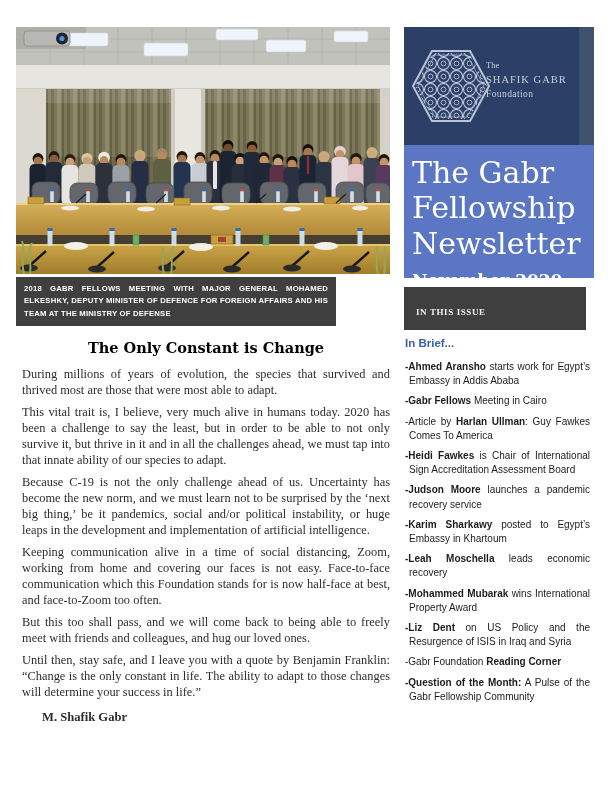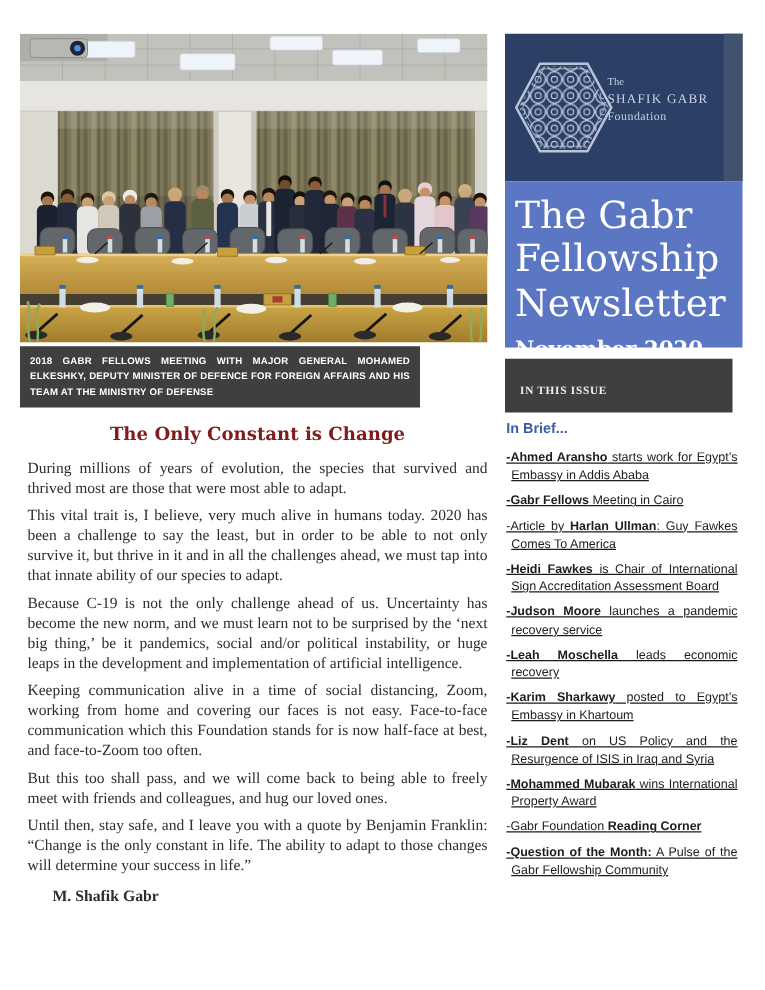--- a/index.html
+++ b/index.html
@@ -5,21 +5,21 @@
   html,body{margin:0;padding:0;background:#ffffff;}
   .page{position:relative;width:612px;height:792px;background:#fff;overflow:hidden;
         font-family:"Liberation Sans",sans-serif;}
   
   .photo{position:absolute;left:16px;top:27px;width:374px;height:247px;}
   .caption{position:absolute;left:16px;top:277px;width:320px;box-sizing:border-box;
            background:var(--box-dark-gray,#3f3f3f);color:#ffffff;
            font-size:7.7px;font-weight:bold;line-height:12.4px;text-align:justify;
            padding:6px 8px;letter-spacing:.2px;}
   .headline{position:absolute;left:22px;top:339px;width:368px;text-align:center;
-            font-family:"DejaVu Serif",serif;font-size:14.5px;font-weight:bold;color:#7f1d1d;margin:0;}
+            font-family:"DejaVu Serif",serif;font-size:14.5px;font-weight:bold;color:#000000;margin:0;}
   .article{position:absolute;left:22px;top:366px;width:368px;
            font-family:"Liberation Serif",serif;font-size:12.4px;line-height:16px;
            color:var(--body-text,#2d2d2d);text-align:justify;}
   .article p{margin:0 0 6px 0;}
   .signature{font-weight:bold;margin-top:9px;font-size:12.6px;text-align:left;margin-left:20px;}
   
   .logo-box{position:absolute;left:404px;top:27px;width:190px;height:118px;
             background:var(--navy-box,#2c4067);}
   .logo-strip{position:absolute;right:0;top:0;width:15px;height:118px;
               background:var(--navy-strip,#41526f);}
@@ -33,21 +33,21 @@
              background:var(--title-blue,#5b76c2);color:#fff;padding:10px 6px 0 8px;}
   .nl-title{font-family:"DejaVu Serif",serif;font-size:30px;line-height:1.18;font-weight:500;}
   .nl-issue{font-family:"DejaVu Serif",serif;font-size:17px;font-weight:bold;margin-top:9px;text-decoration:underline;}
   .issue-box{position:absolute;left:404px;top:287px;width:182px;height:43px;box-sizing:border-box;
              background:var(--box-dark-gray,#3f3f3f);color:#f0f0f0;
              font-family:"Liberation Serif",serif;font-size:9px;font-weight:bold;
              letter-spacing:.6px;padding:20px 0 0 12px;}
   .brief{position:absolute;left:405px;top:337px;width:185px;}
   .brief-title{color:var(--brief-blue,#3a5dab);font-weight:bold;font-size:11.5px;margin-bottom:11px;}
   .brief-item{font-size:10px;line-height:14.2px;text-align:justify;color:#1c1c1c;
-              margin-bottom:6px;padding-left:4px;text-indent:-4px;text-decoration:underline;}
+              margin-bottom:6px;padding-left:4px;text-indent:-4px;}
   .brief-item b{font-weight:700;}
 </style>
 </head>
 <body>
 
 <div class="page">
 
   <div class="photo">
     <svg width="374" height="247" viewBox="0 0 374 247">
       <defs>
@@ -402,22 +402,22 @@
   <div class="issue-box">IN THIS ISSUE</div>
 
   <div class="brief">
     <div class="brief-title">In Brief...</div>
     <div>
         <div class="brief-item"><b>-Ahmed Aransho</b><span> starts work for Egypt’s Embassy in Addis Ababa</span></div>
         <div class="brief-item"><b>-Gabr Fellows</b><span> Meeting in Cairo</span></div>
         <div class="brief-item"><span>-Article by </span><b>Harlan Ullman</b><span>: Guy Fawkes Comes To America</span></div>
         <div class="brief-item"><b>-Heidi Fawkes</b><span> is Chair of International Sign Accreditation Assessment Board</span></div>
         <div class="brief-item"><b>-Judson Moore</b><span> launches a pandemic recovery service</span></div>
+        <div class="brief-item"><b>-Karim Sharkawy</b><span> posted to Egypt’s Embassy in Khartoum</span></div>
         <div class="brief-item"><b>-Leah Moschella</b><span> leads economic recovery</span></div>
-        <div class="brief-item"><b>-Karim Sharkawy</b><span> posted to Egypt’s Embassy in Khartoum</span></div>
+        <div class="brief-item"><b>-Mohammed Mubarak</b><span> wins International Property Award</span></div>
         <div class="brief-item"><b>-Liz Dent</b><span> on US Policy and the Resurgence of ISIS in Iraq and Syria</span></div>
-        <div class="brief-item"><b>-Mohammed Mubarak</b><span> wins International Property Award</span></div>
         <div class="brief-item"><span>-Gabr Foundation </span><b>Reading Corner</b></div>
         <div class="brief-item"><b>-Question of the Month:</b><span> A Pulse of the Gabr Fellowship Community</span></div>
       </div>
   </div>
 
 </div>
 
 </body></html>

